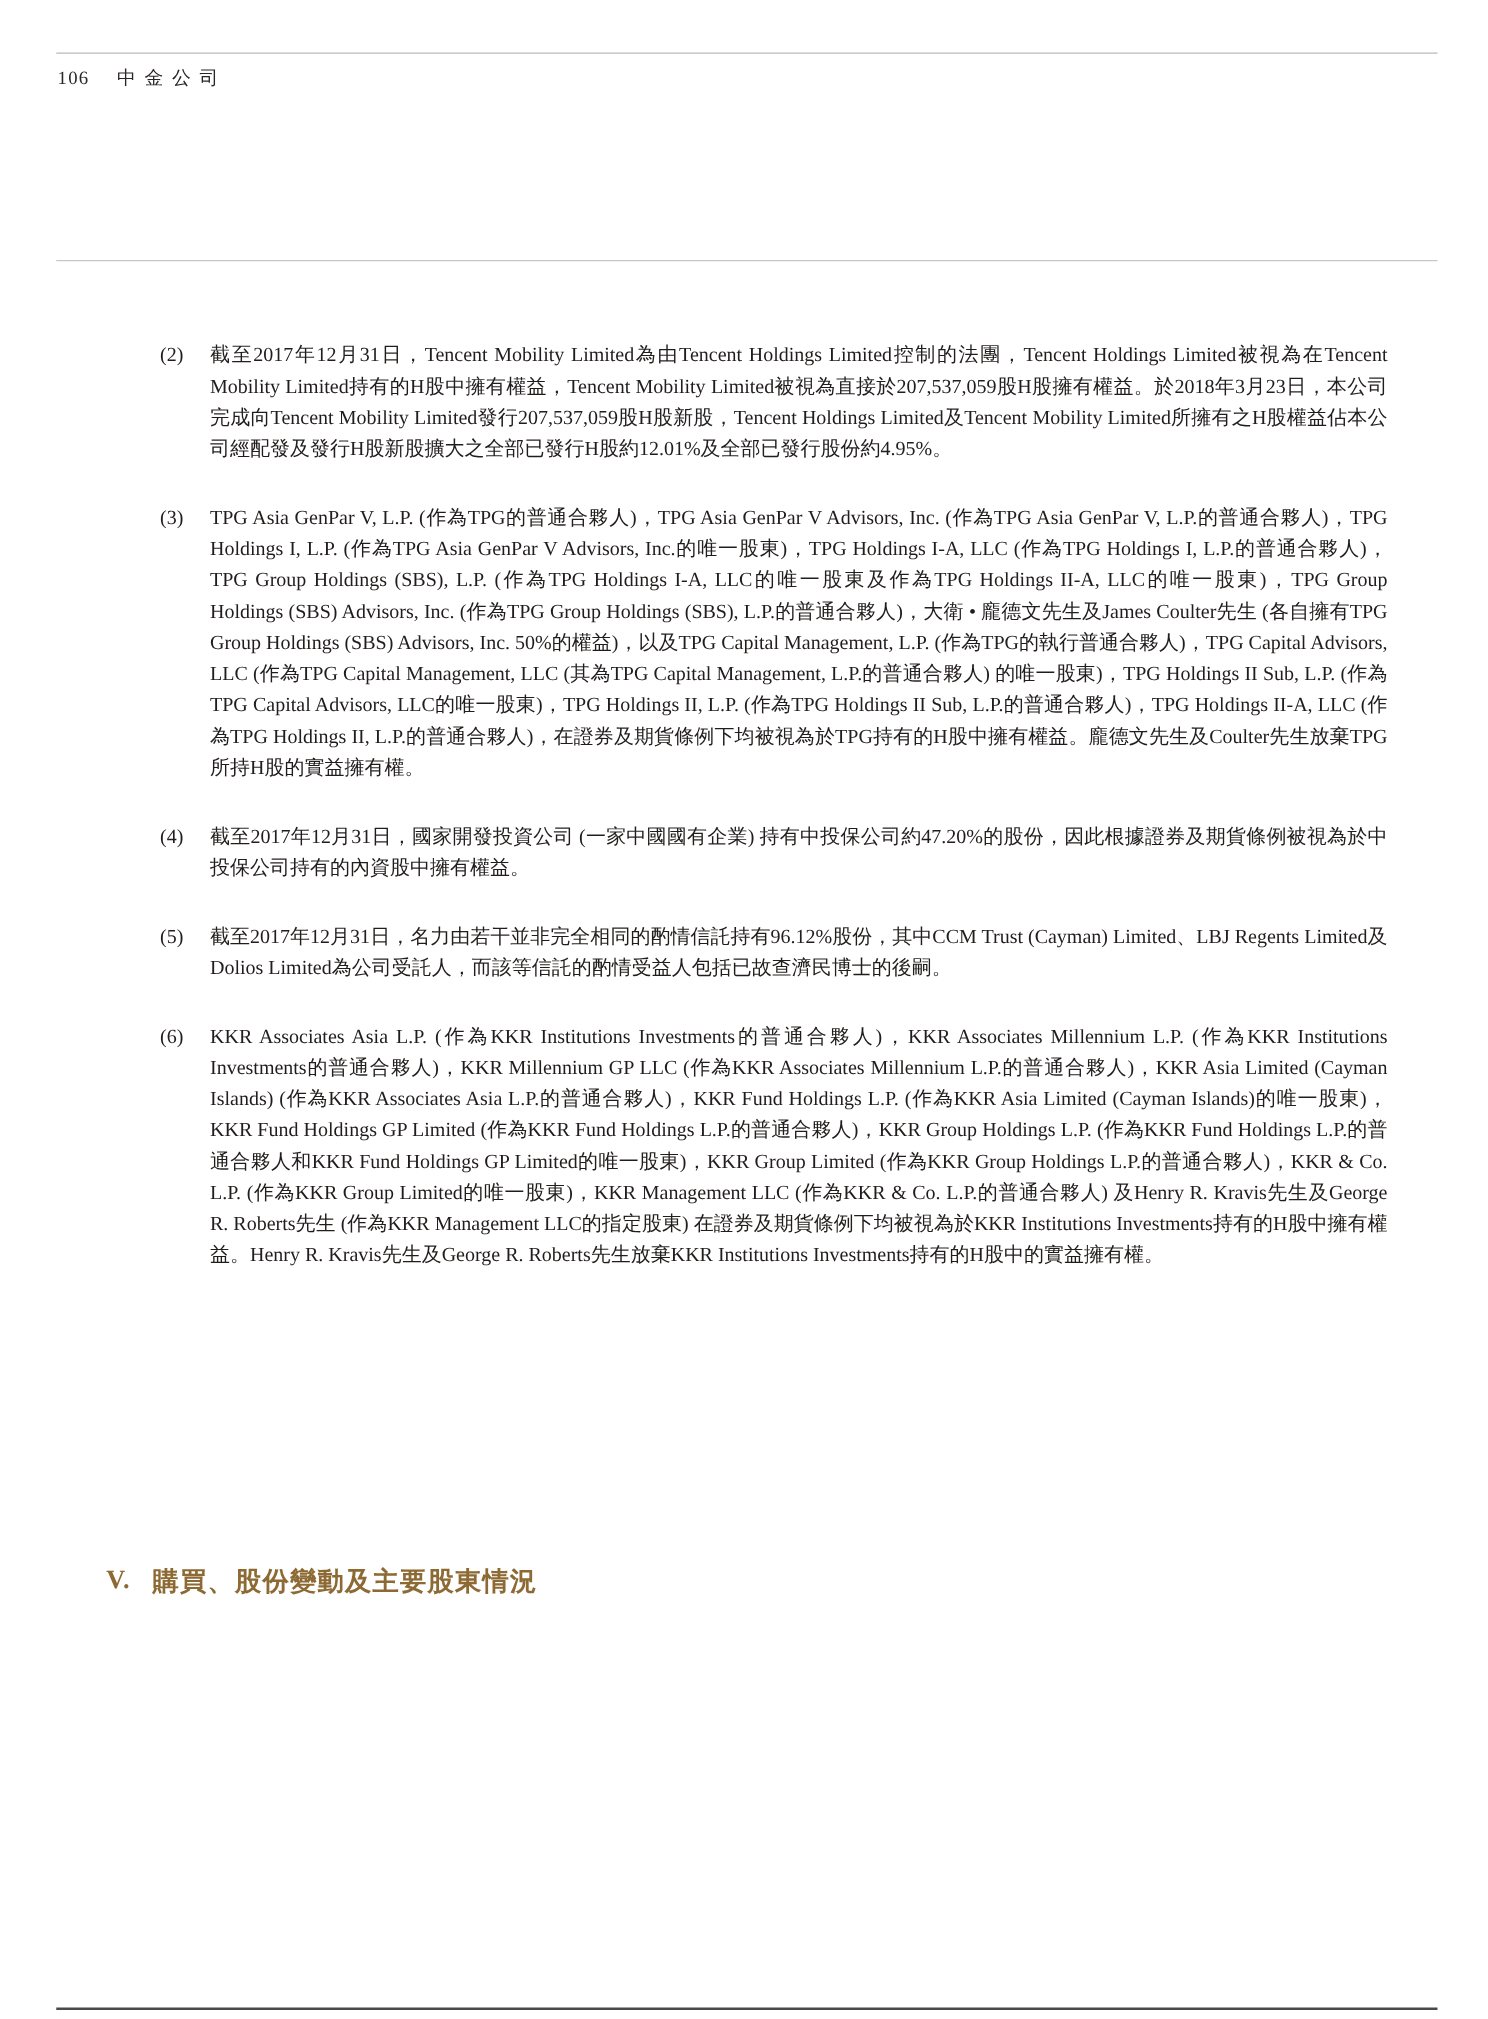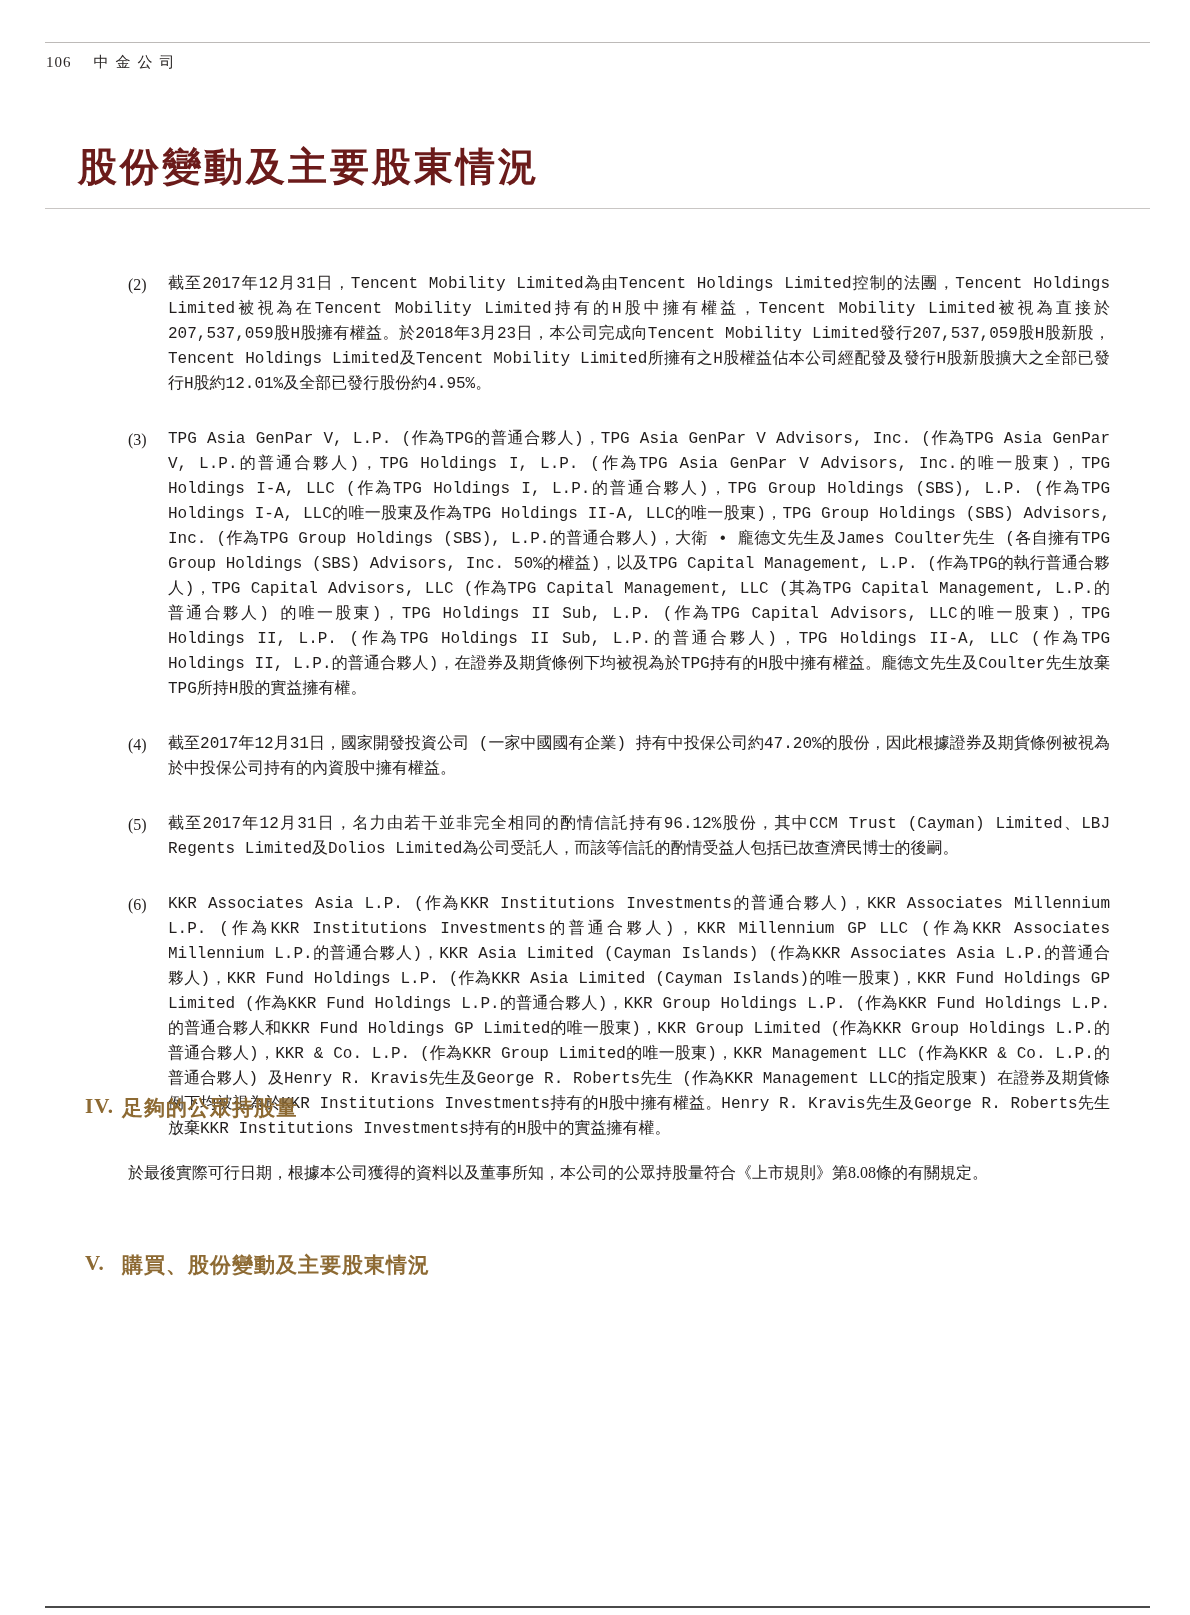--- a/index.html
+++ b/index.html
@@ -55,21 +55,20 @@
     display:grid;
     grid-template-columns:40px 1fr;
     margin-bottom:30px;
     font-size:16px;
     line-height:25px;
   }
   .note-num{white-space:nowrap;}
   .note-text{
     text-align:justify;
     text-justify:inter-ideograph;
-    font-family:Liberation Mono, monospace;
   }
   .section{
     position:absolute;left:85px;width:1025px;
   }
   .section-iv{top:1094px;}
   .section-v{top:1251px;}
   .section-heading{
     display:grid;
     grid-template-columns:37px 1fr;
     column-gap:0;
@@ -94,21 +93,20 @@
 
 <div class="page">
 
   <div class="rule-top"></div>
 
   <div class="running-head">
     <span class="pageno">106</span>
     <span class="company">中金公司</span>
   </div>
 
-  <h1 class="chapter-title">股份變動及主要股東情況</h1>
 
   <div class="rule-title"></div>
 
   <div class="notes">
     <div class="note">
       <span class="note-num">(2)</span>
       <span class="note-text">截至2017年12月31日，Tencent Mobility Limited為由Tencent Holdings Limited控制的法團，Tencent Holdings Limited被視為在Tencent Mobility Limited持有的H股中擁有權益，Tencent Mobility Limited被視為直接於207,537,059股H股擁有權益。於2018年3月23日，本公司完成向Tencent Mobility Limited發行207,537,059股H股新股，Tencent Holdings Limited及Tencent Mobility Limited所擁有之H股權益佔本公司經配發及發行H股新股擴大之全部已發行H股約12.01%及全部已發行股份約4.95%。</span>
     </div>
     <div class="note">
       <span class="note-num">(3)</span>
@@ -121,27 +119,20 @@
     <div class="note">
       <span class="note-num">(5)</span>
       <span class="note-text">截至2017年12月31日，名力由若干並非完全相同的酌情信託持有96.12%股份，其中CCM Trust (Cayman) Limited、LBJ Regents Limited及Dolios Limited為公司受託人，而該等信託的酌情受益人包括已故查濟民博士的後嗣。</span>
     </div>
     <div class="note">
       <span class="note-num">(6)</span>
       <span class="note-text">KKR Associates Asia L.P. (作為KKR Institutions Investments的普通合夥人)，KKR Associates Millennium L.P. (作為KKR Institutions Investments的普通合夥人)，KKR Millennium GP LLC (作為KKR Associates Millennium L.P.的普通合夥人)，KKR Asia Limited (Cayman Islands) (作為KKR Associates Asia L.P.的普通合夥人)，KKR Fund Holdings L.P. (作為KKR Asia Limited (Cayman Islands)的唯一股東)，KKR Fund Holdings GP Limited (作為KKR Fund Holdings L.P.的普通合夥人)，KKR Group Holdings L.P. (作為KKR Fund Holdings L.P.的普通合夥人和KKR Fund Holdings GP Limited的唯一股東)，KKR Group Limited (作為KKR Group Holdings L.P.的普通合夥人)，KKR &amp; Co. L.P. (作為KKR Group Limited的唯一股東)，KKR Management LLC (作為KKR &amp; Co. L.P.的普通合夥人) 及Henry R. Kravis先生及George R. Roberts先生 (作為KKR Management LLC的指定股東) 在證券及期貨條例下均被視為於KKR Institutions Investments持有的H股中擁有權益。Henry R. Kravis先生及George R. Roberts先生放棄KKR Institutions Investments持有的H股中的實益擁有權。</span>
     </div>
   </div>
 
-  <div class="section section-iv">
-    <div class="section-heading">
-      <span>IV.</span>
-      <span>足夠的公眾持股量</span>
-    </div>
-    <p class="section-body">於最後實際可行日期，根據本公司獲得的資料以及董事所知，本公司的公眾持股量符合《上市規則》第8.08條的有關規定。</p>
-  </div>
 
   <div class="section section-v">
     <div class="section-heading">
       <span>V.</span>
       <span>購買、股份變動及主要股東情況</span>
     </div>
   </div>
 
   <div class="rule-bottom"></div>
 

